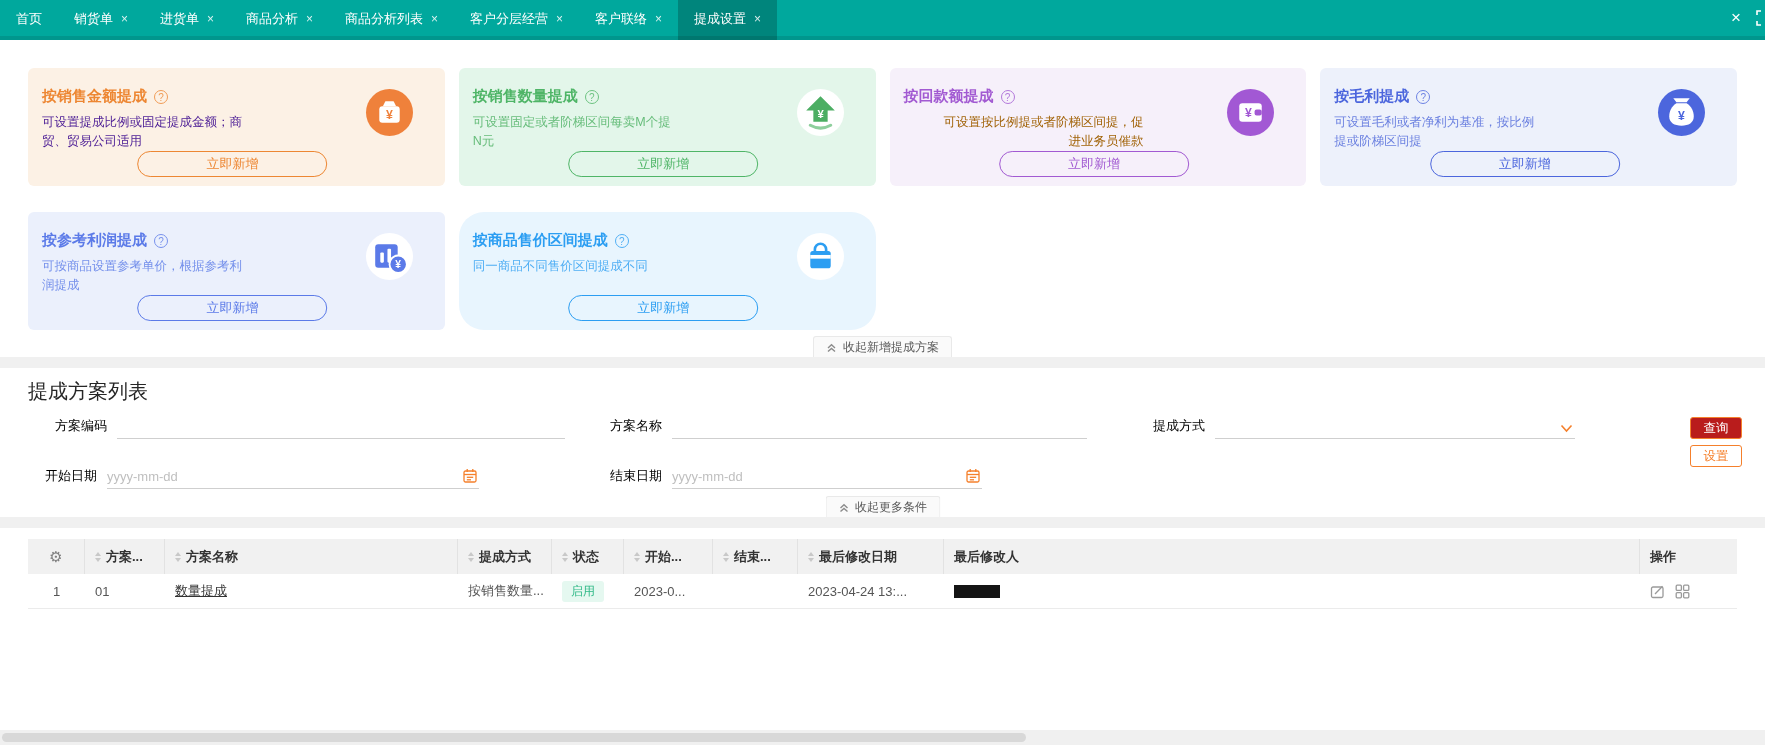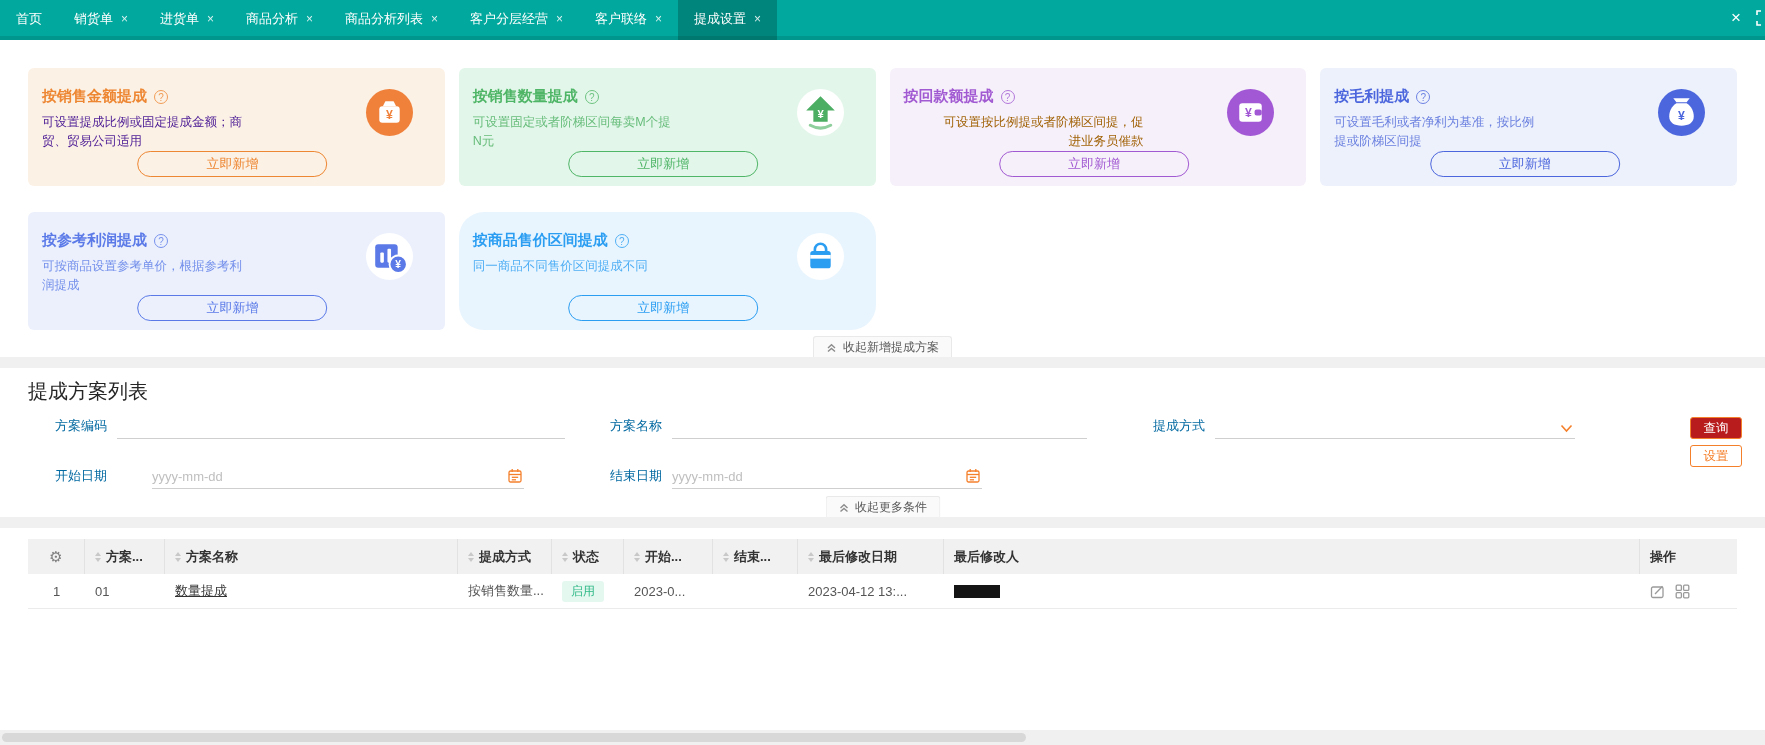--- a/index.html
+++ b/index.html
@@ -42,29 +42,29 @@
           background:#fafafa; border:1px solid #e9e9e9; border-bottom:none; border-radius:3px 3px 0 0;
           padding:0 12px; font-size:12px; color:#595959; cursor:pointer; }
   .gray-band { height:11px; background:#f0f0f0; }
   .band1 { margin-top:0; }
 
   
   .plan-sec { padding:10px 28px 0; }
   .plan-sec h2 { font-size:20px; font-weight:500; color:#262626; }
   .filters { position:relative; margin-top:10px; height:102px; }
   .field { position:absolute; display:flex; align-items:flex-end; }
-  .field label { font-size:13px; color:#0369a1; margin-right:10px; padding-bottom:4px; white-space:nowrap; }
+  .field label { font-size:13px; color:#000000; margin-right:10px; padding-bottom:4px; white-space:nowrap; }
   .uline { position:relative; border-bottom:1px solid #cfcfcf; height:24px; }
   .uline input { border:none; outline:none; background:transparent; width:100%; height:100%; font-size:13px; color:#333; }
   .uline input::placeholder { color:#bfbfbf; }
   .uline .suffix { position:absolute; right:2px; bottom:5px; line-height:0; }
   .f-code   { left:27px;  top:0; }   .f-code  .uline{ width:448px; }
   .f-name   { left:582px; top:0; }   .f-name  .uline{ width:415px; }
   .f-method { left:1125px;top:0; }   .f-method .uline{ width:360px; }
-  .f-start  { left:27px;  top:50px;gap:35px; } .f-start .uline{ width:372px; }
+  .f-start  { left:17px;  top:50px; } .f-start .uline{ width:372px; }
   .f-end    { left:582px; top:50px; } .f-end   .uline{ width:310px; }
   .btn-col { position:absolute; right:-5px; top:2px; display:flex; flex-direction:column; gap:6px; }
   .btn { width:52px; height:22px; border-radius:3px; font-size:12.5px; cursor:pointer; }
   .btn.primary { background:#b91c1c; border:1px solid #f5802c; color:#fff; }
   .btn.ghost   { background:#fff; border:1px solid #f5802c; color:#f5802c; }
   .pill.more { position:absolute; left:50%; transform:translateX(-50%); bottom:0; margin:0; }
 
   
   .tbl { margin:11px 28px 0; width:1709px; }
   .tr { display:grid; grid-template-columns:57px 80px 293px 94px 72px 89px 85px 146px 696px 1fr; }
@@ -388,21 +388,21 @@
       <div class="td">01</div>
       <div class="td">
           <span class="link-name">数量提成</span>
         </div>
       <div class="td">按销售数量...</div>
       <div class="td">
           <span class="status-badge">启用</span>
         </div>
       <div class="td">2023-0...</div>
       <div class="td"></div>
-      <div class="td">2023-04-12 13:...</div>
+      <div class="td">2023-04-24 13:...</div>
       <div class="td">
           <span class="redacted"></span>
         </div>
       <div class="td ops">
         <svg width="15" height="15" viewBox="0 0 15 15" fill="none" stroke="#9a9a9a" stroke-width="1.3">
             <rect x="1.5" y="3" width="11.5" height="10.5" rx="1.5"></rect>
             <path d="M5 10 L12.5 2.2"></path>
           </svg>
         <svg width="15" height="15" viewBox="0 0 15 15" fill="none" stroke="#9a9a9a" stroke-width="1.3">
             <rect x="1.2" y="1.2" width="5.2" height="5.2" rx="1"></rect>

